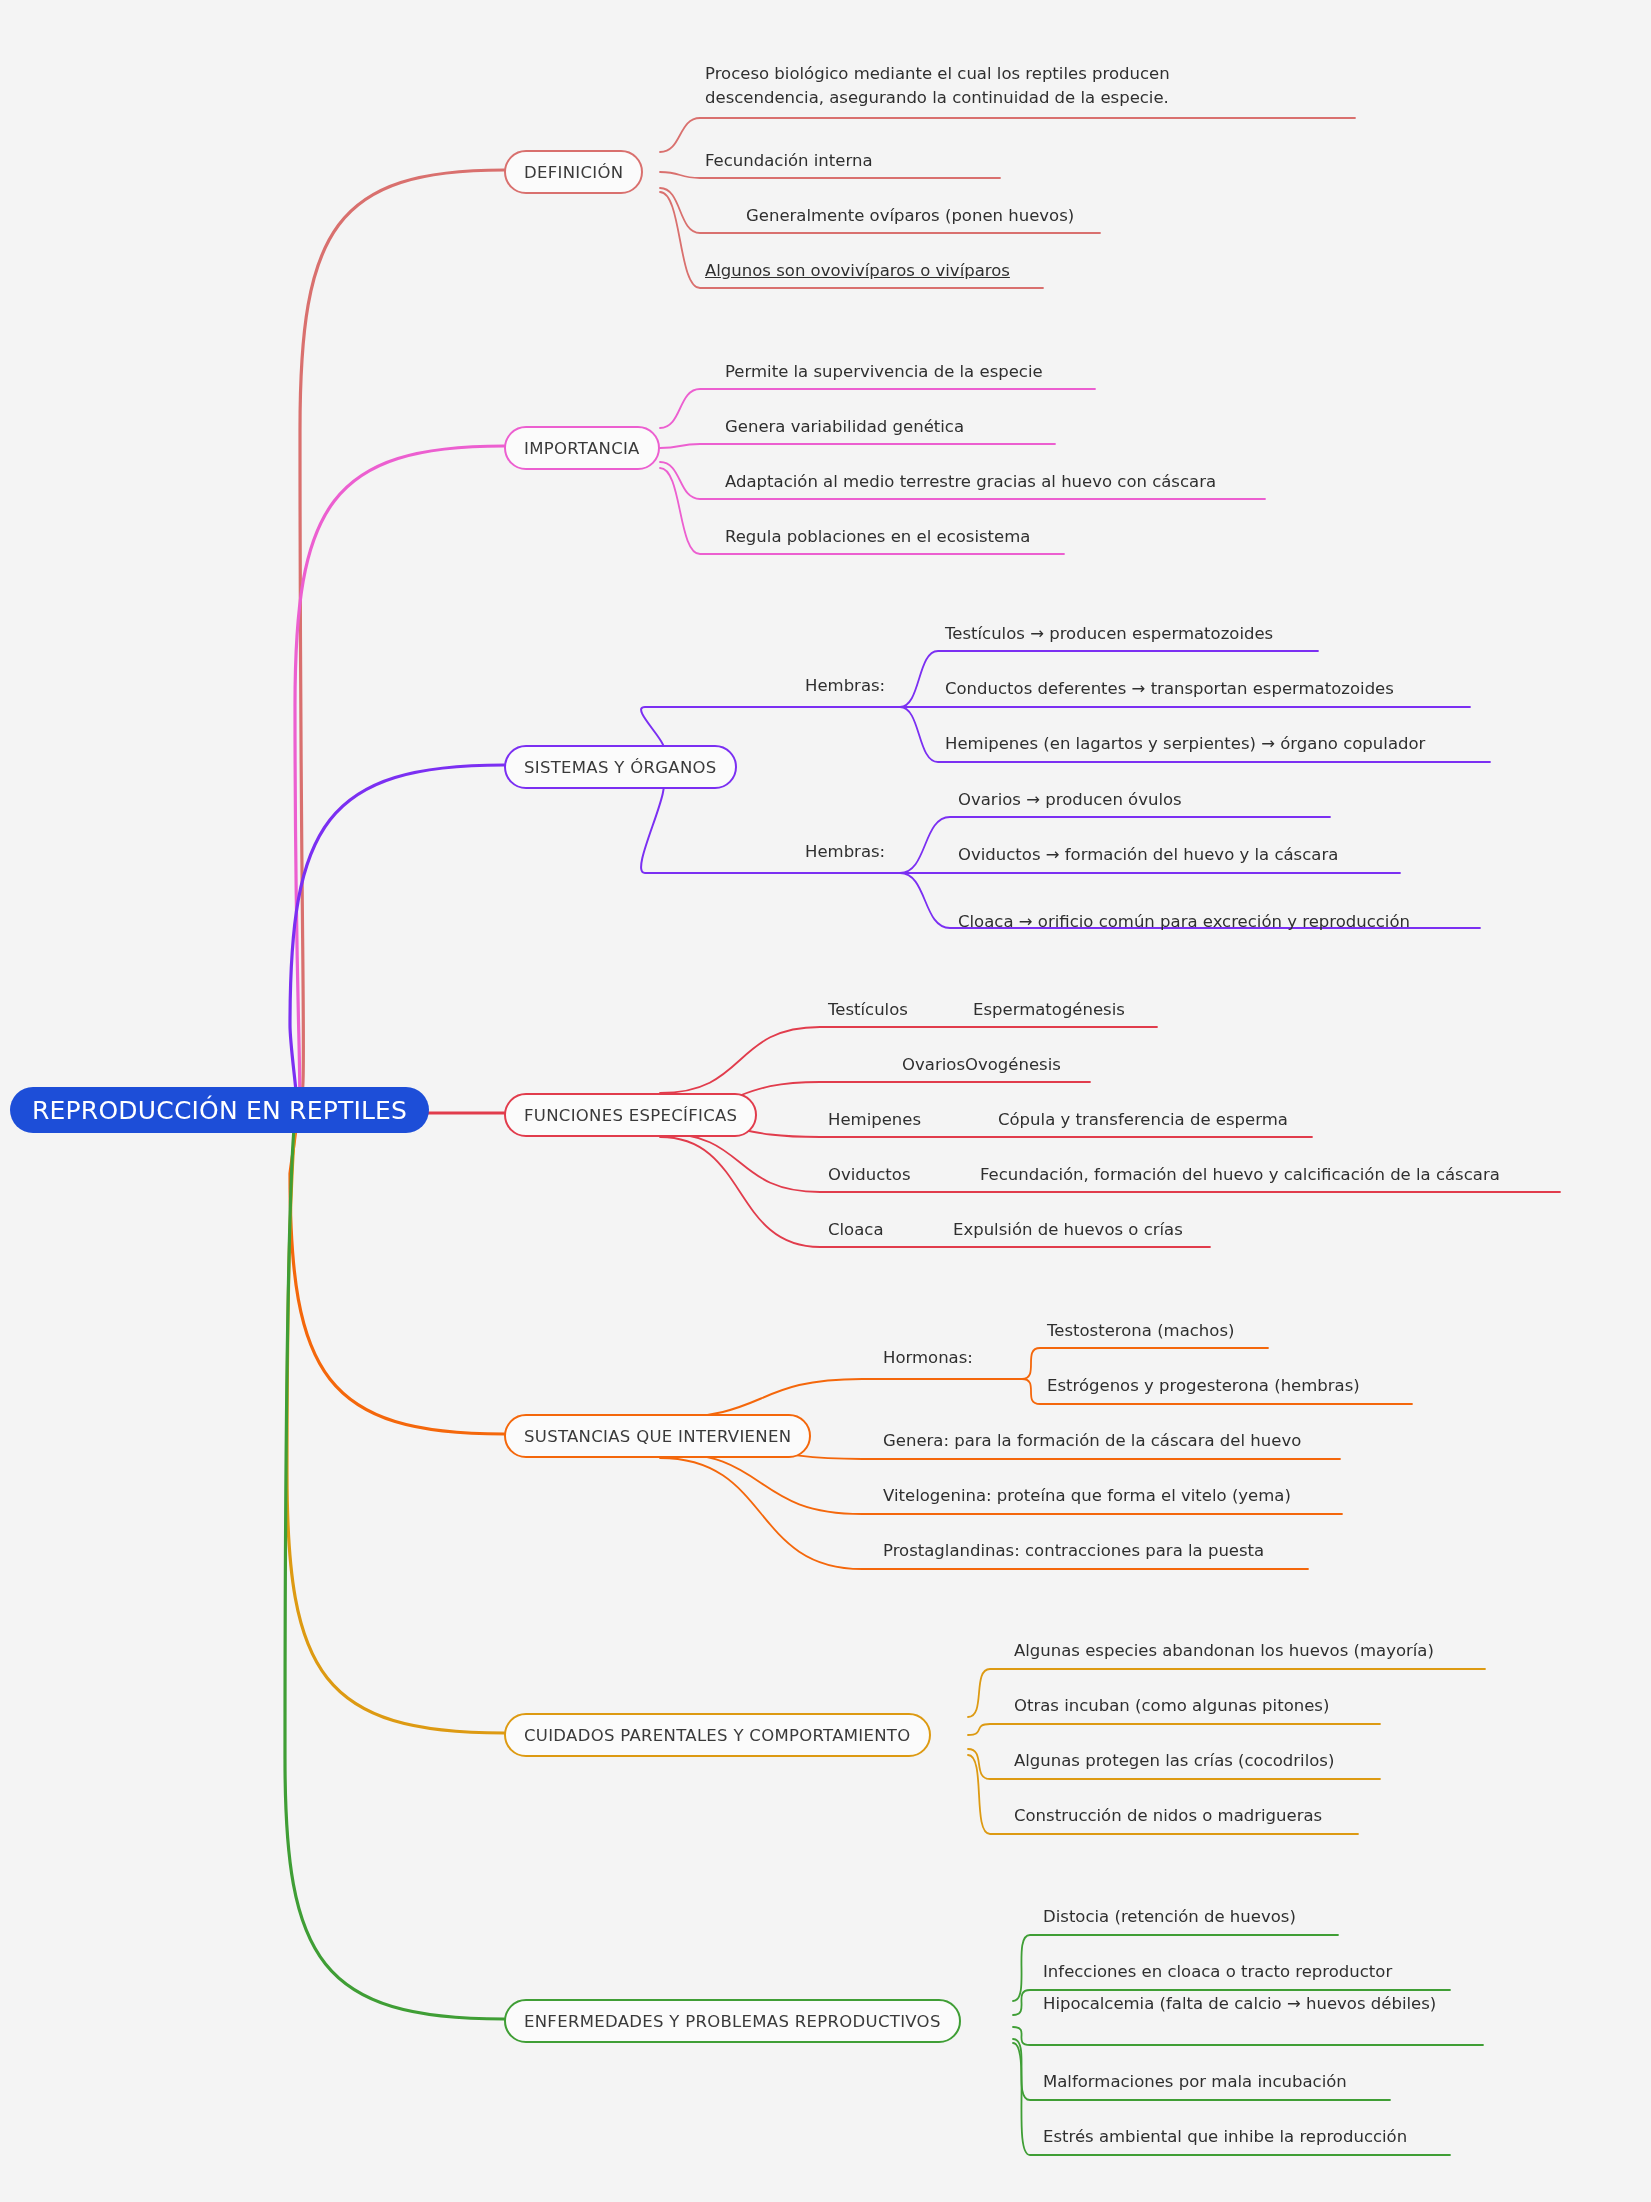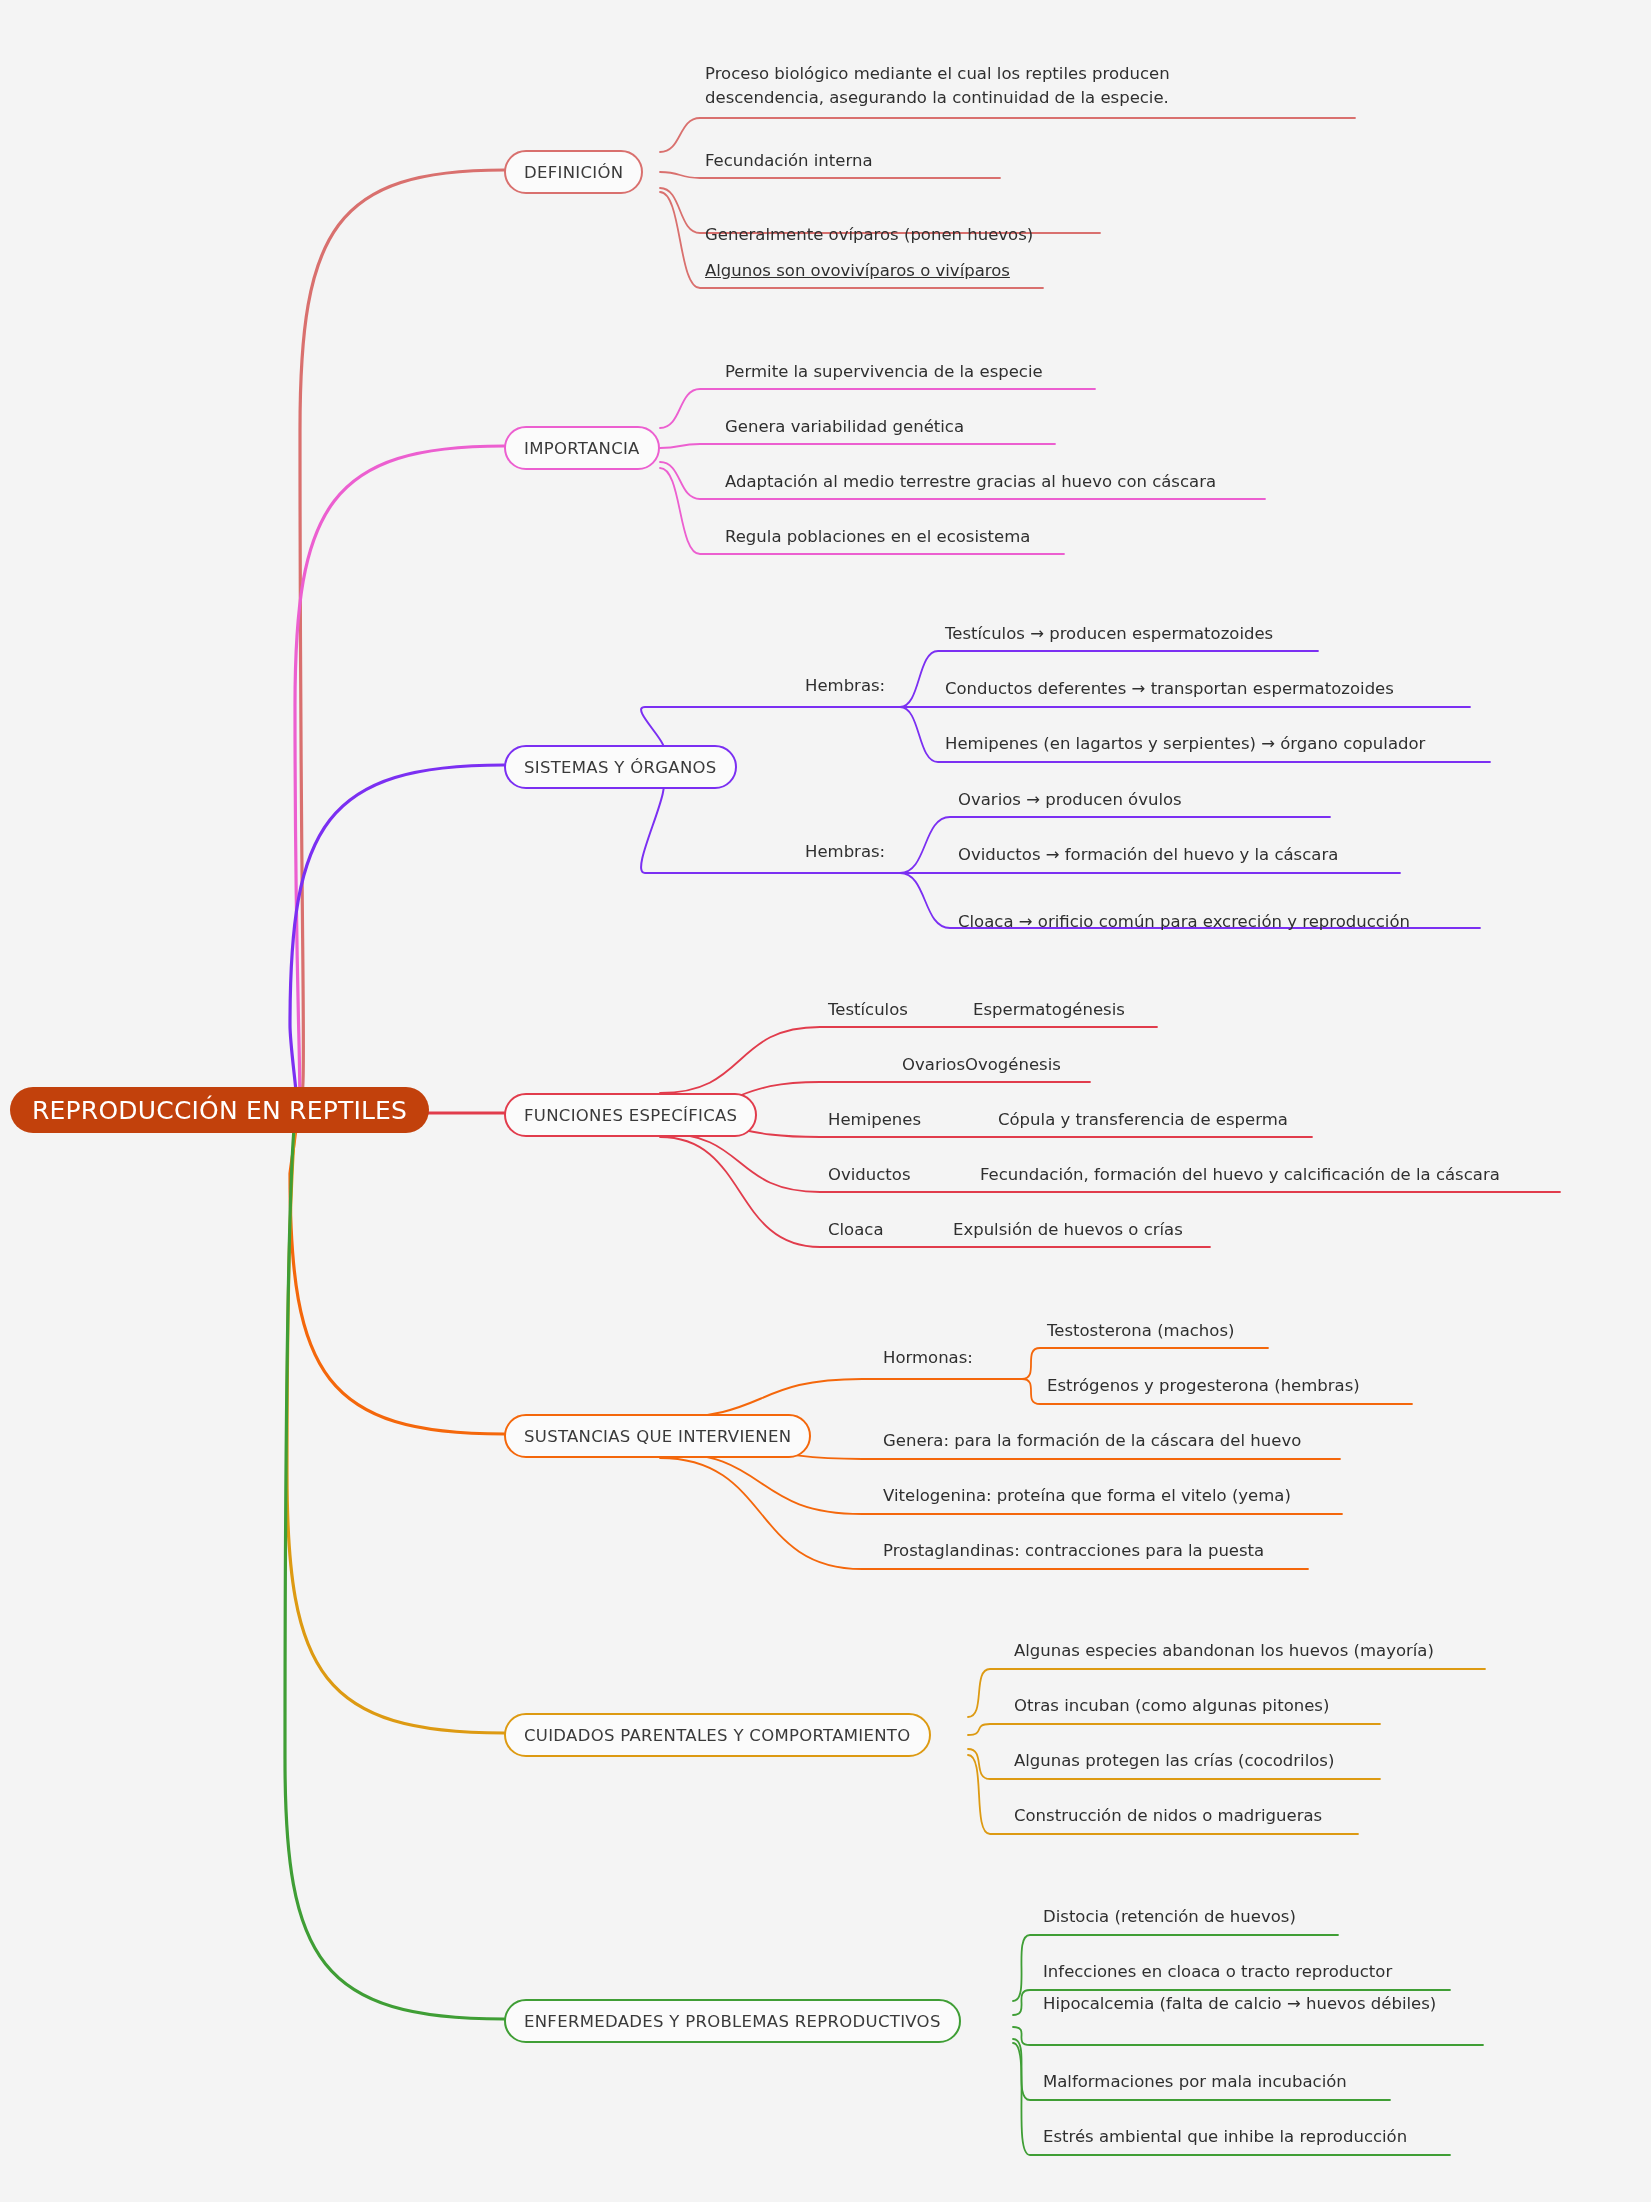--- a/index.html
+++ b/index.html
@@ -10,21 +10,21 @@
     position:relative;
     overflow:hidden;
   }
   #canvas{position:absolute;inset:0;width:1651px;height:2202px;}
   svg#links{position:absolute;left:0;top:0;width:1651px;height:2202px;pointer-events:none;}
 
   
   .root-node{
     position:absolute;
     display:flex;align-items:center;justify-content:center;
-    background:#c2410c;
+    background:#1d4ed8;
     border-radius:30px;
     color:#ffffff;
     font-size:25px;
     letter-spacing:.2px;
     padding:0 22px;
     height:46px;
     white-space:nowrap;
     z-index:5;
   }
 
@@ -121,21 +121,21 @@
 
   <div class="branch-node" style="left:504px;top:150px;border-color:#d9706e;">
     <span>DEFINICIÓN</span>
   </div>
   <div class="leaf two-line" style="left:705px;top:62px;width:520px;">
     <span>Proceso biológico mediante el cual los reptiles producen descendencia, asegurando la continuidad de la especie.</span>
   </div>
   <div class="leaf" style="left:705px;top:149px;">
     <span>Fecundación interna</span>
   </div>
-  <div class="leaf" style="left:705px;top:204px;margin-top:19px;">
+  <div class="leaf" style="left:746px;top:204px;">
     <span>Generalmente ovíparos (ponen huevos)</span>
   </div>
   <div class="leaf" style="left:705px;top:259px;text-decoration:underline;">
     <span>Algunos son ovovivíparos o vivíparos</span>
   </div>
 
   <div class="branch-node" style="left:504px;top:426px;border-color:#ec5fd0;">
     <span>IMPORTANCIA</span>
   </div>
   <div class="leaf" style="left:725px;top:360px;">

